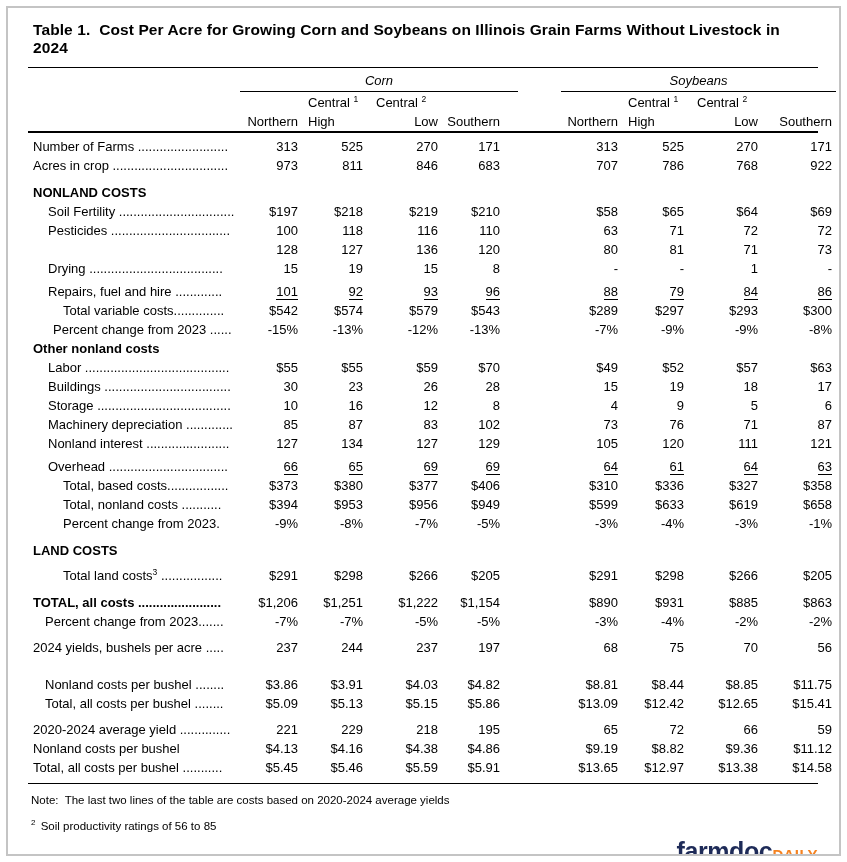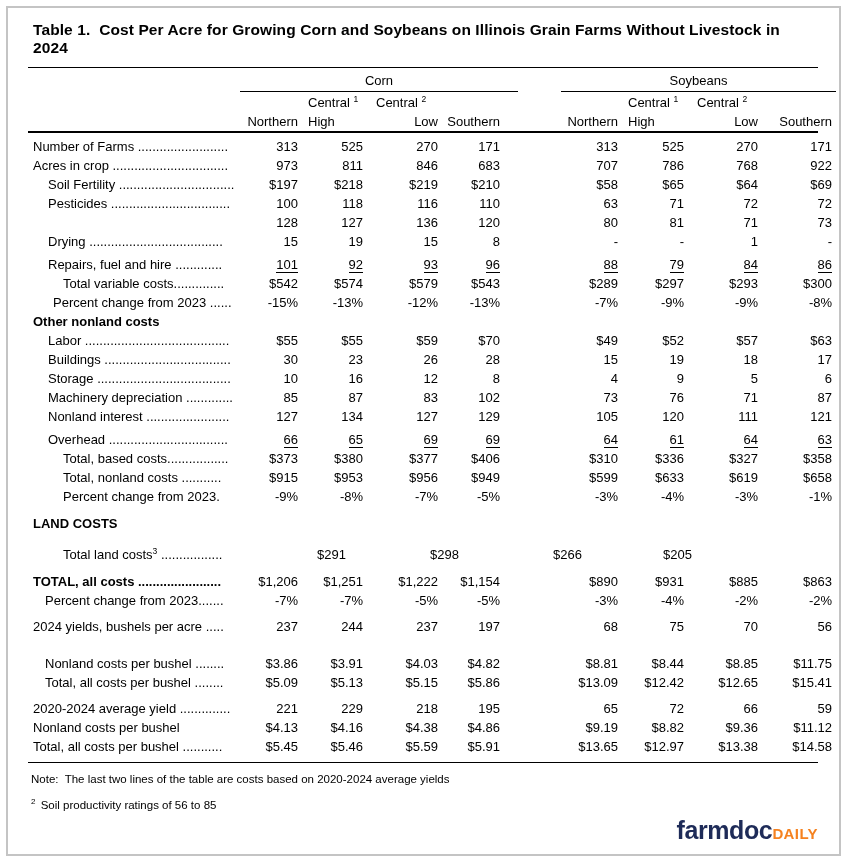--- a/index.html
+++ b/index.html
@@ -7,21 +7,21 @@
   .frame{box-sizing:border-box;position:absolute;left:6px;top:6px;width:835px;height:850px;
          border:2px solid #c4c4c4;background:#fff;overflow:hidden;}
   .inner{padding:0 21px 0 20px;position:relative;}
   .title{font-weight:bold;font-size:15.5px;padding:13px 0 10px 5px;white-space:pre-wrap;letter-spacing:0.1px;}
   .rule{height:0;border-top:2px solid #000;}
   .rule.thin{border-top-width:1.5px;}
   .rule.bottom{margin-top:6px;}
   .grid{display:grid;grid-template-columns:212px 58px 65px 75px 62px 56px 62px 66px 74px 74px;font-size:13px;}
   
   .hrowA{height:24px;align-items:end;}
-  .group{grid-column:2/6;text-align:center;border-bottom:1.5px solid #000;padding-bottom:3px;margin-right:-18px;}
+  .group{grid-column:2/6;text-align:center;border-bottom:1.5px solid #000;padding-bottom:3px;margin-right:-18px;font-style:italic;}
   .group.soy{grid-column:7/11;margin-left:5px;margin-right:-4px;}
   .hrowB{height:18px;line-height:18px;margin-top:2px;}
   .hrowC{height:19px;line-height:19px;}
   .hc{white-space:nowrap;}
   .posN1{grid-column:2;text-align:right;}
   .posH1{grid-column:3;text-align:left;padding-left:10px;}
   .posL1{grid-column:4;text-align:right;}
   .posS1{grid-column:5;text-align:right;}
   .posN2{grid-column:7;text-align:right;}
   .posH2{grid-column:8;text-align:left;padding-left:10px;}
@@ -99,20 +99,32 @@
           <div class="val">973</div>
           <div class="val">811</div>
           <div class="val">846</div>
           <div class="val">683</div>
           <div></div>
           <div class="val">707</div>
           <div class="val">786</div>
           <div class="val">768</div>
           <div class="val">922</div>
         </div>
+        <div class="grid row" style="margin-top: 8px;">
+          <div class="lbl b" style="padding-left: 5px;"><span>NONLAND COSTS</span></div>
+          <div class="val"></div>
+          <div class="val"></div>
+          <div class="val"></div>
+          <div class="val"></div>
+          <div></div>
+          <div class="val"></div>
+          <div class="val"></div>
+          <div class="val"></div>
+          <div class="val"></div>
+        </div>
         <div class="grid row">
           <div class="lbl" style="padding-left: 20px;"><span>Soil Fertility ................................</span></div>
           <div class="val">$197</div>
           <div class="val">$218</div>
           <div class="val">$219</div>
           <div class="val">$210</div>
           <div></div>
           <div class="val">$58</div>
           <div class="val">$65</div>
           <div class="val">$64</div>
@@ -281,21 +293,21 @@
           <div class="val">$377</div>
           <div class="val">$406</div>
           <div></div>
           <div class="val">$310</div>
           <div class="val">$336</div>
           <div class="val">$327</div>
           <div class="val">$358</div>
         </div>
         <div class="grid row">
           <div class="lbl" style="padding-left: 35px;"><span>Total, nonland costs ...........</span></div>
-          <div class="val">$915</div>
+          <div class="val">$394</div>
           <div class="val">$953</div>
           <div class="val">$956</div>
           <div class="val">$949</div>
           <div></div>
           <div class="val">$599</div>
           <div class="val">$633</div>
           <div class="val">$619</div>
           <div class="val">$658</div>
         </div>
         <div class="grid row">
@@ -315,21 +327,21 @@
           <div class="val"></div>
           <div class="val"></div>
           <div class="val"></div>
           <div class="val"></div>
           <div></div>
           <div class="val"></div>
           <div class="val"></div>
           <div class="val"></div>
           <div class="val"></div>
         </div>
-        <div class="grid row" style="margin-top: 12px; gap: 48px;">
+        <div class="grid row" style="margin-top: 6px;">
           <div class="lbl" style="padding-left: 35px;"><span>Total land costs</span><sup>3</sup><span> .................</span></div>
           <div class="val">$291</div>
           <div class="val">$298</div>
           <div class="val">$266</div>
           <div class="val">$205</div>
           <div></div>
           <div class="val">$291</div>
           <div class="val">$298</div>
           <div class="val">$266</div>
           <div class="val">$205</div>

